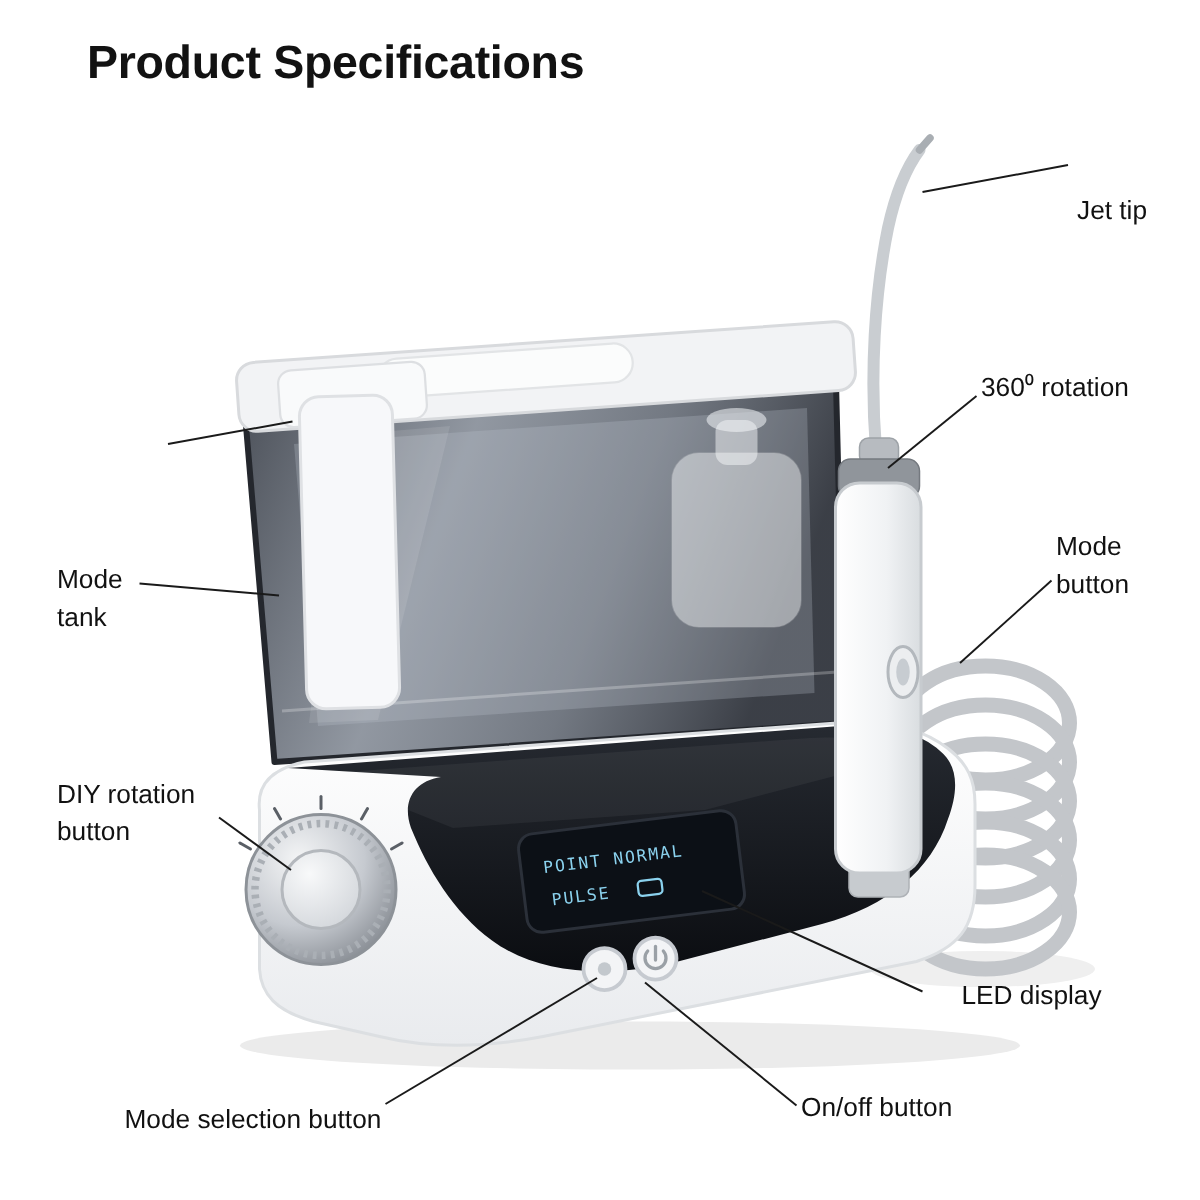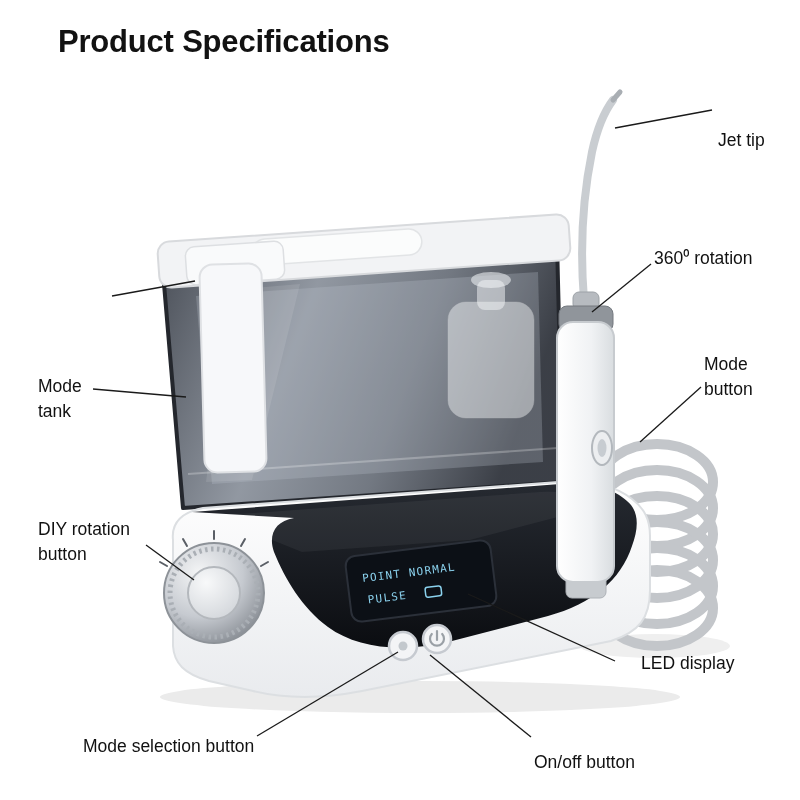--- a/index.html
+++ b/index.html
@@ -163,15 +163,15 @@
 
   <div class="callout" style="left:38px; top:517px;">
     <div>DIY rotation</div>
     <div>button</div>
   </div>
 
   <div class="callout" style="left:641px; top:651px;">LED display</div>
 
   <div class="callout" style="left:83px; top:734px;">Mode selection button</div>
 
-  <div class="callout" style="left:534px; top:726px;margin-top:24px;">On/off button</div>
+  <div class="callout" style="left:534px; top:726px;">On/off button</div>
 
 </div>
 
 </body></html>

